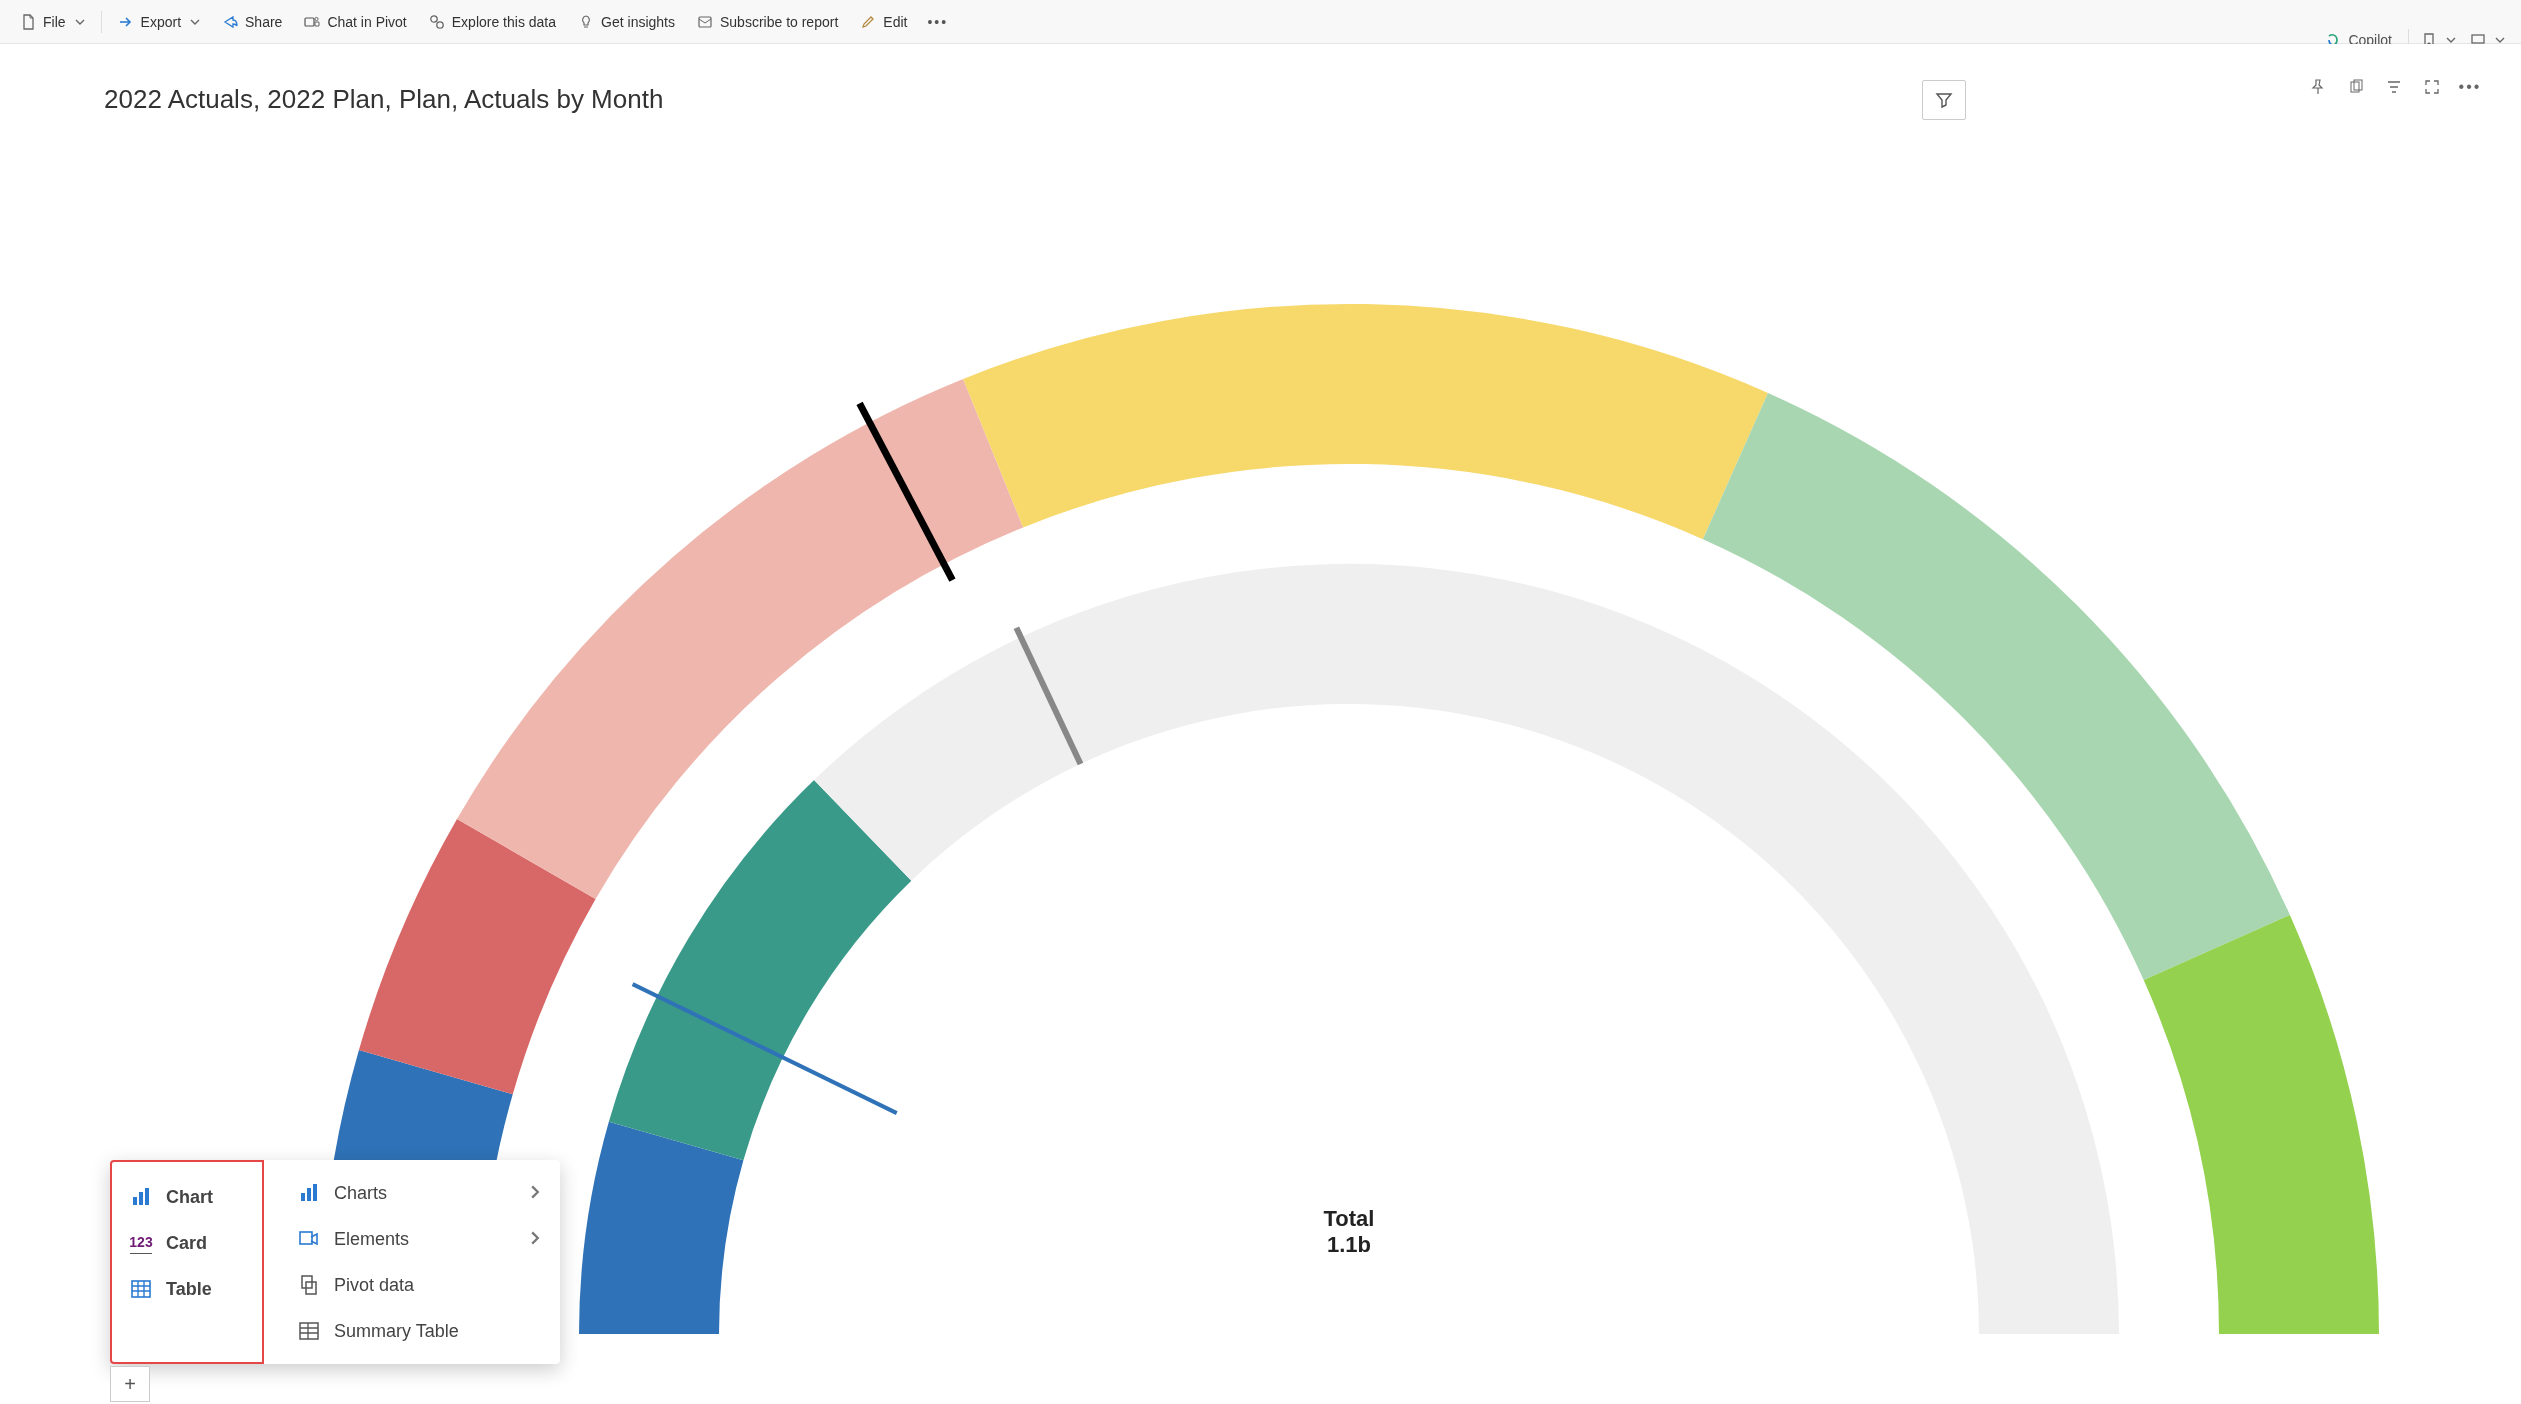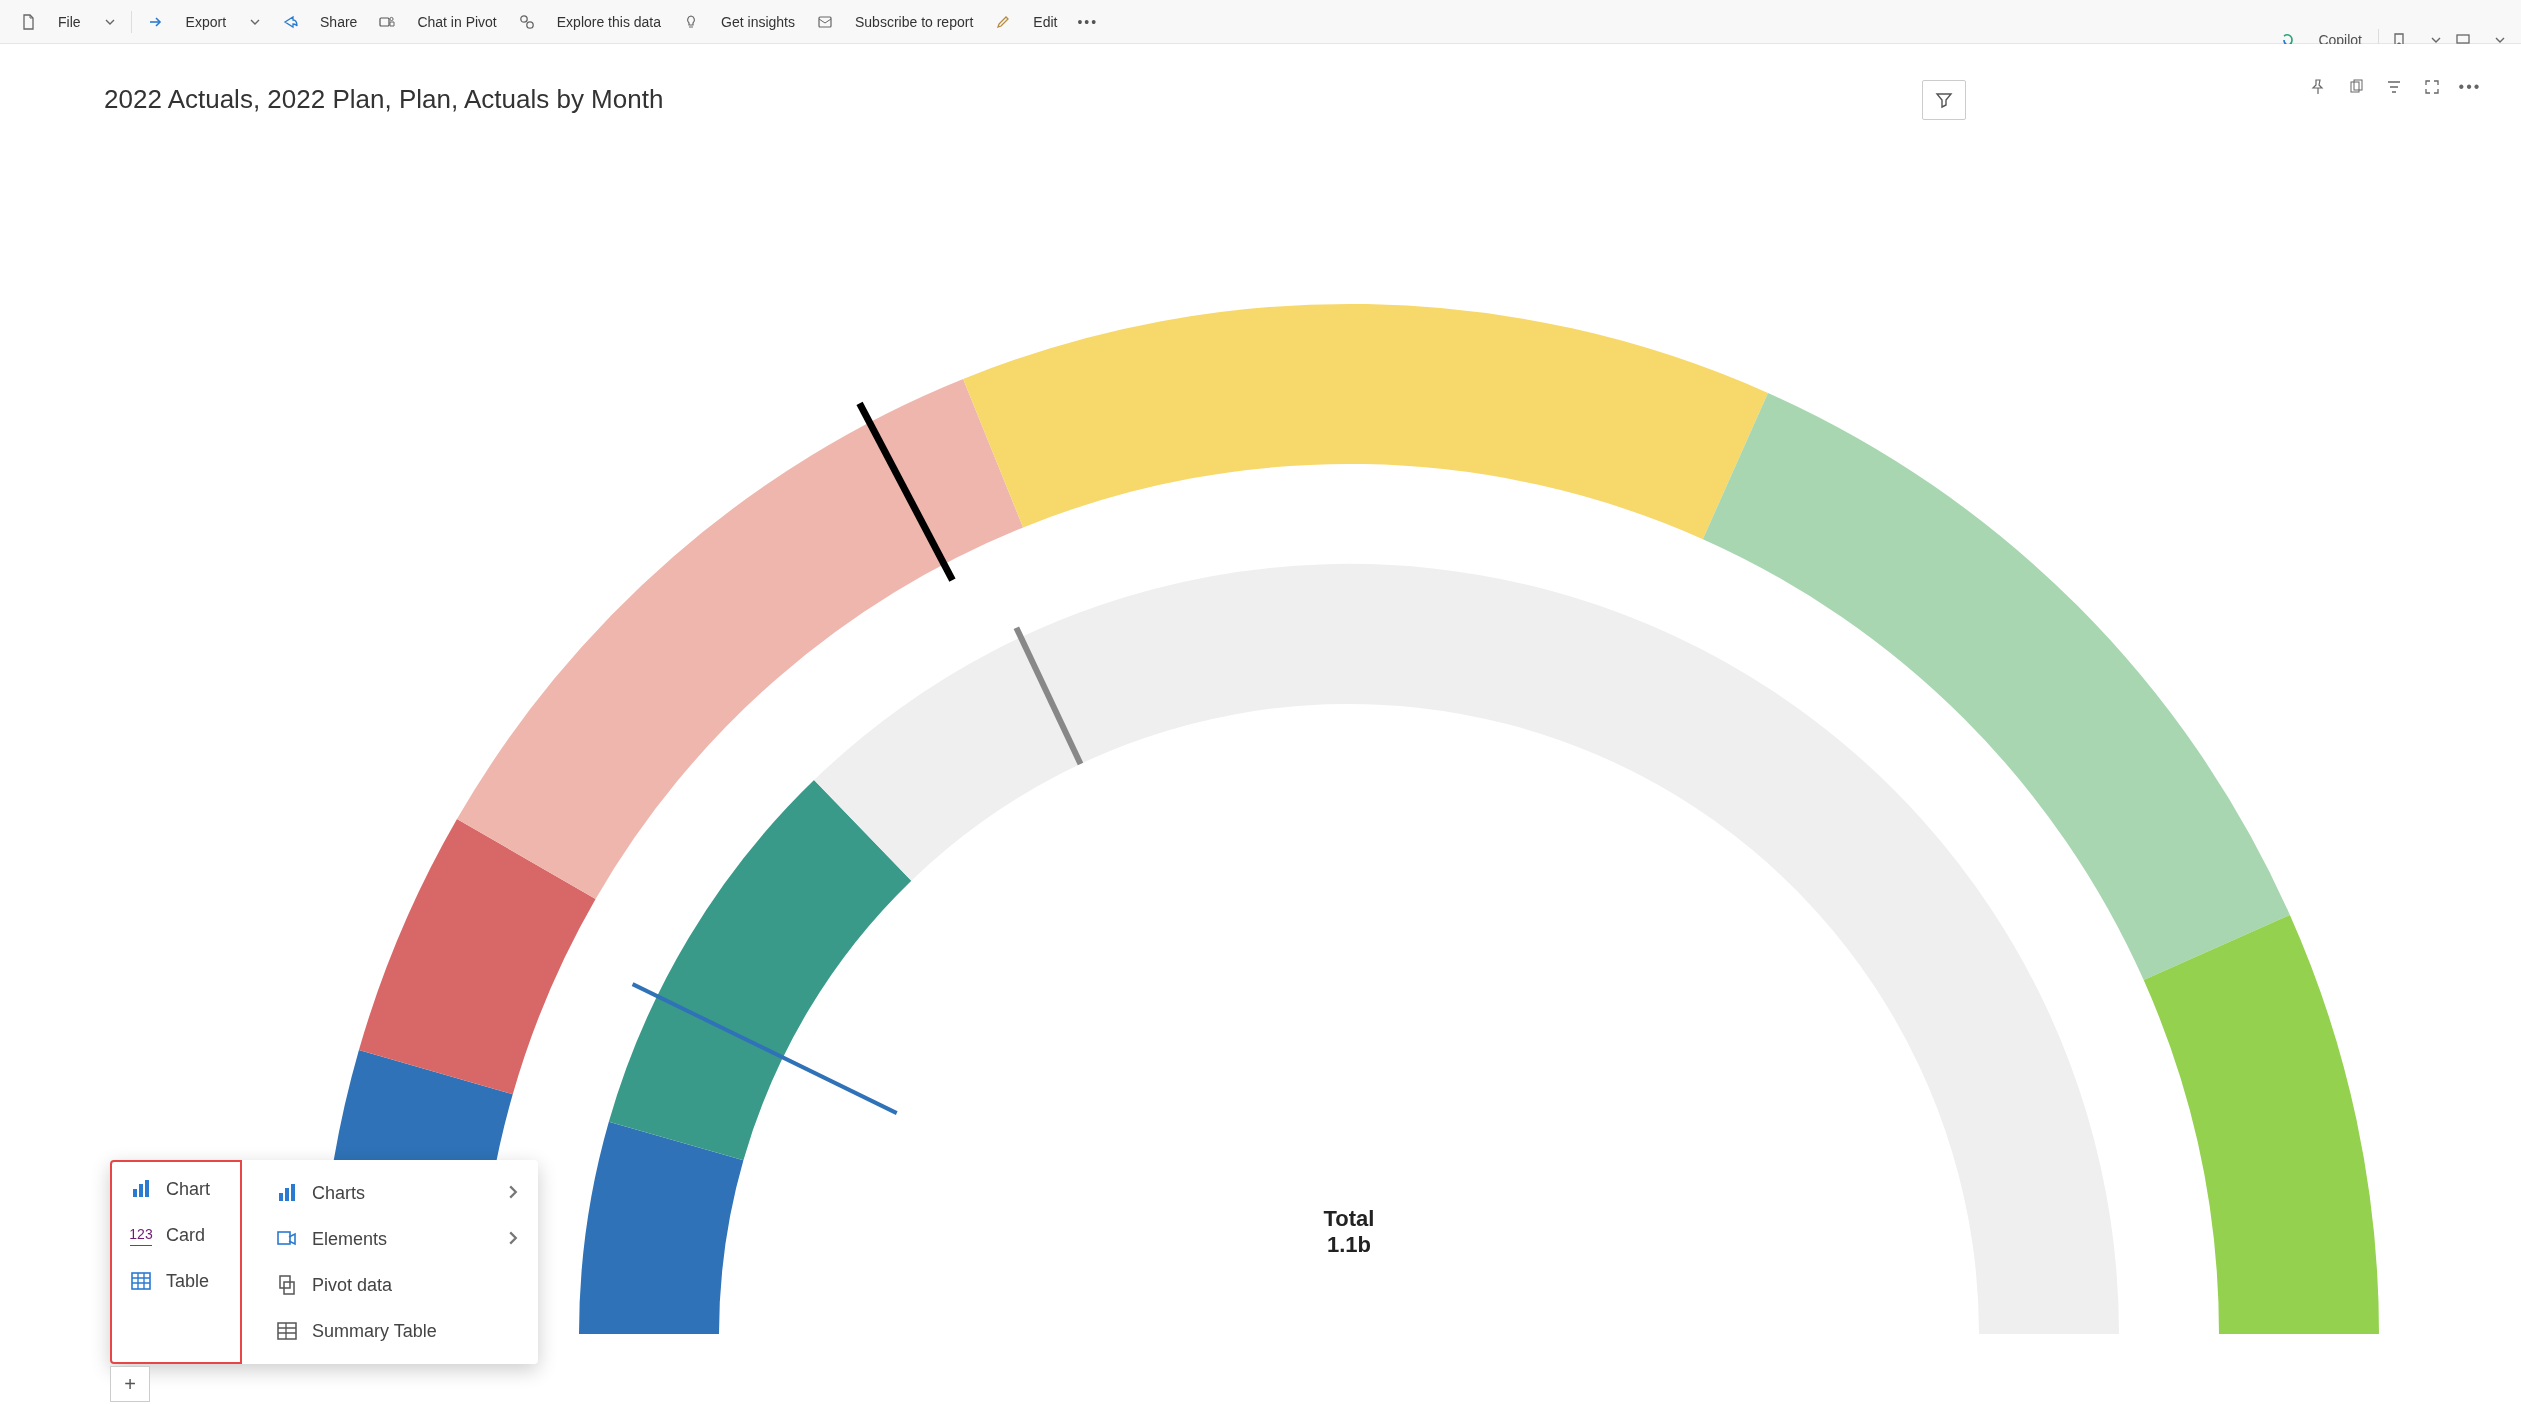--- a/index.html
+++ b/index.html
@@ -11,21 +11,21 @@
       background: #f8f8f8;
       border-bottom: 1px solid #e5e5e5;
       display: flex;
       align-items: center;
       padding: 0 10px;
       gap: 2px;
     }
     .cmd-item {
       display: inline-flex;
       align-items: flex-start;
-      gap: 22px;
+      gap: 7px;
       padding: 6px 10px;
       font-size: 14px;
       color: #333;
       cursor: pointer;
       border-radius: 2px;
       white-space: nowrap;
     }
     .cmd-icon { width: 16px; height: 16px; display: inline-flex; align-items: center; justify-content: center; }
     .cmd-icon svg { width: 16px; height: 16px; }
     .cmd-sep { width: 1px; height: 22px; background: #ddd; margin: 0 4px; }
@@ -102,24 +102,25 @@
       background: #fff;
       box-shadow: 0 6px 20px rgba(0,0,0,0.2);
       border-radius: 4px;
     }
     .menu-col {
       display: flex;
       flex-direction: column;
       padding: 10px 0;
     }
     .menu-col.left {
-      width: 132px;
+      width: 154px;
       border: 2px solid #e74646;
       border-radius: 4px 0 0 4px;
-      padding: 4px 0;
+      padding: 12px 0;
+      font-weight: bold;
     }
     .menu-col.right {
       width: 280px;
       border-radius: 0 4px 4px 0;
       margin-left: 16px;
     }
     .menu-row {
       display: flex; align-items: center;
       gap: 14px;
       padding: 12px 18px;

